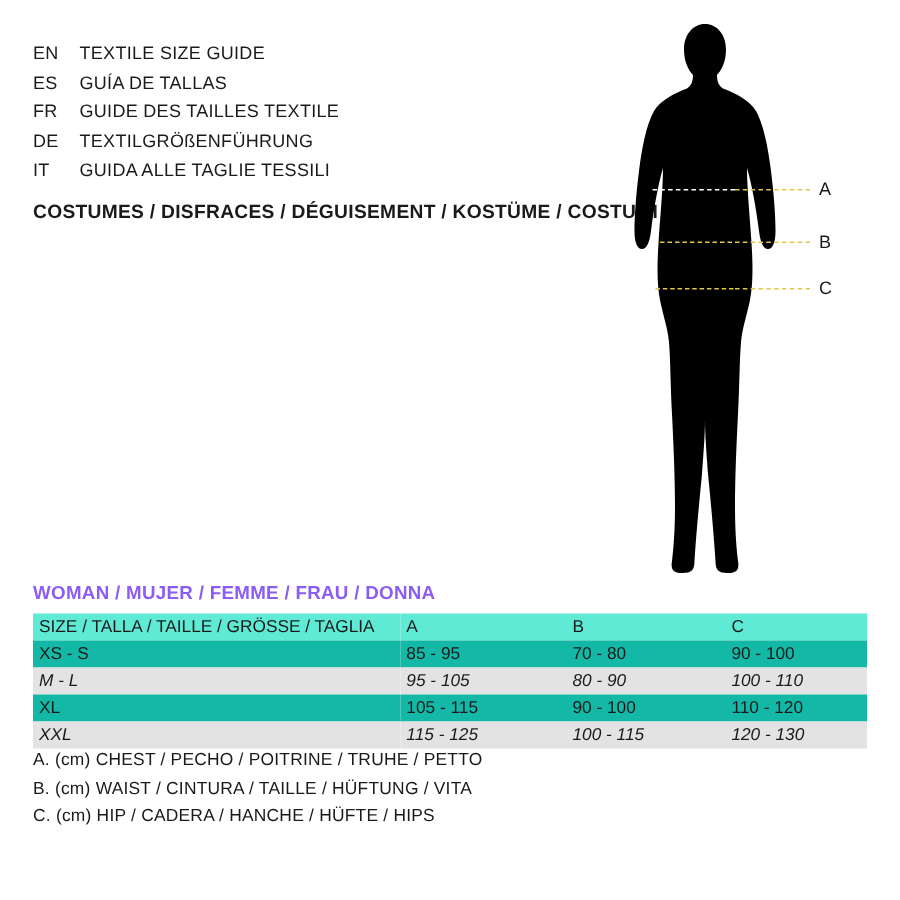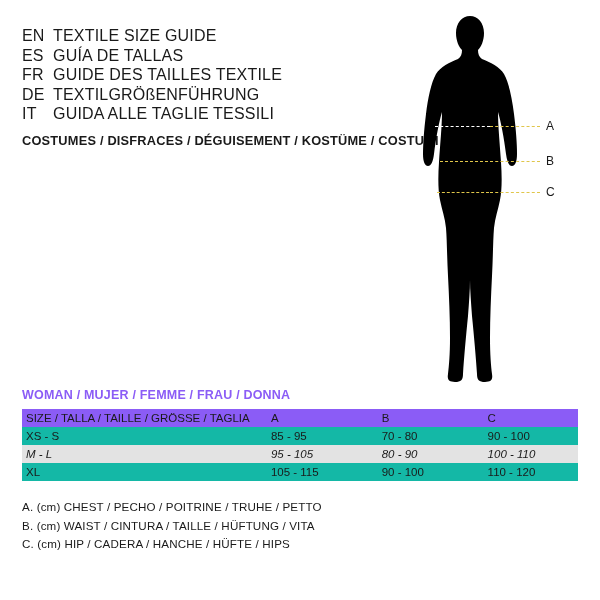--- a/index.html
+++ b/index.html
@@ -24,21 +24,21 @@
   
   .lang-block {
     position: absolute;
     left: 22px;
     top: 26px;
     width: 380px;
   }
   .lang-row {
     display: flex;
     align-items: flex-end;
-    font-size: 16px;
+    font-size: 12px;
     line-height: 19.5px;
     letter-spacing: 0.2px;
   }
   .lang-code {
     width: 31px;
     flex: 0 0 31px;
     color: #1a1a1a;
   }
   .lang-text {
     color: #1a1a1a;
@@ -104,21 +104,21 @@
     width: 556px;
     font-size: 11.5px;
   }
   table.size-table td, table.size-table th {
     padding: 3px 0 3px 4px;
     text-align: left;
     font-weight: normal;
     color: #1a1a1a;
   }
   table.size-table thead tr {
-    background: #8b5cf6;
+    background: #5eead4;
   }
   table.size-table tbody tr.odd {
     background: #14b8a6;
   }
   table.size-table tbody tr.even {
     background: #e3e3e3;
     font-style: italic;
   }
   .col-size { width: 248px; }
   .col-a { width: 110px; }
@@ -249,20 +249,26 @@
           <td>95 - 105</td>
           <td>80 - 90</td>
           <td>100 - 110</td>
         </tr>
         <tr class="odd">
           <td>XL</td>
           <td>105 - 115</td>
           <td>90 - 100</td>
           <td>110 - 120</td>
         </tr>
+        <tr class="even">
+          <td>XXL</td>
+          <td>115 - 125</td>
+          <td>100 - 115</td>
+          <td>120 - 130</td>
+        </tr>
       </tbody>
     </table>
   </div>
 
   <div class="notes">
     <div class="note-line">A. (cm) CHEST / PECHO / POITRINE / TRUHE / PETTO</div>
     <div class="note-line">B. (cm) WAIST / CINTURA / TAILLE / HÜFTUNG / VITA</div>
     <div class="note-line">C. (cm) HIP / CADERA / HANCHE / HÜFTE / HIPS</div>
   </div>
 

